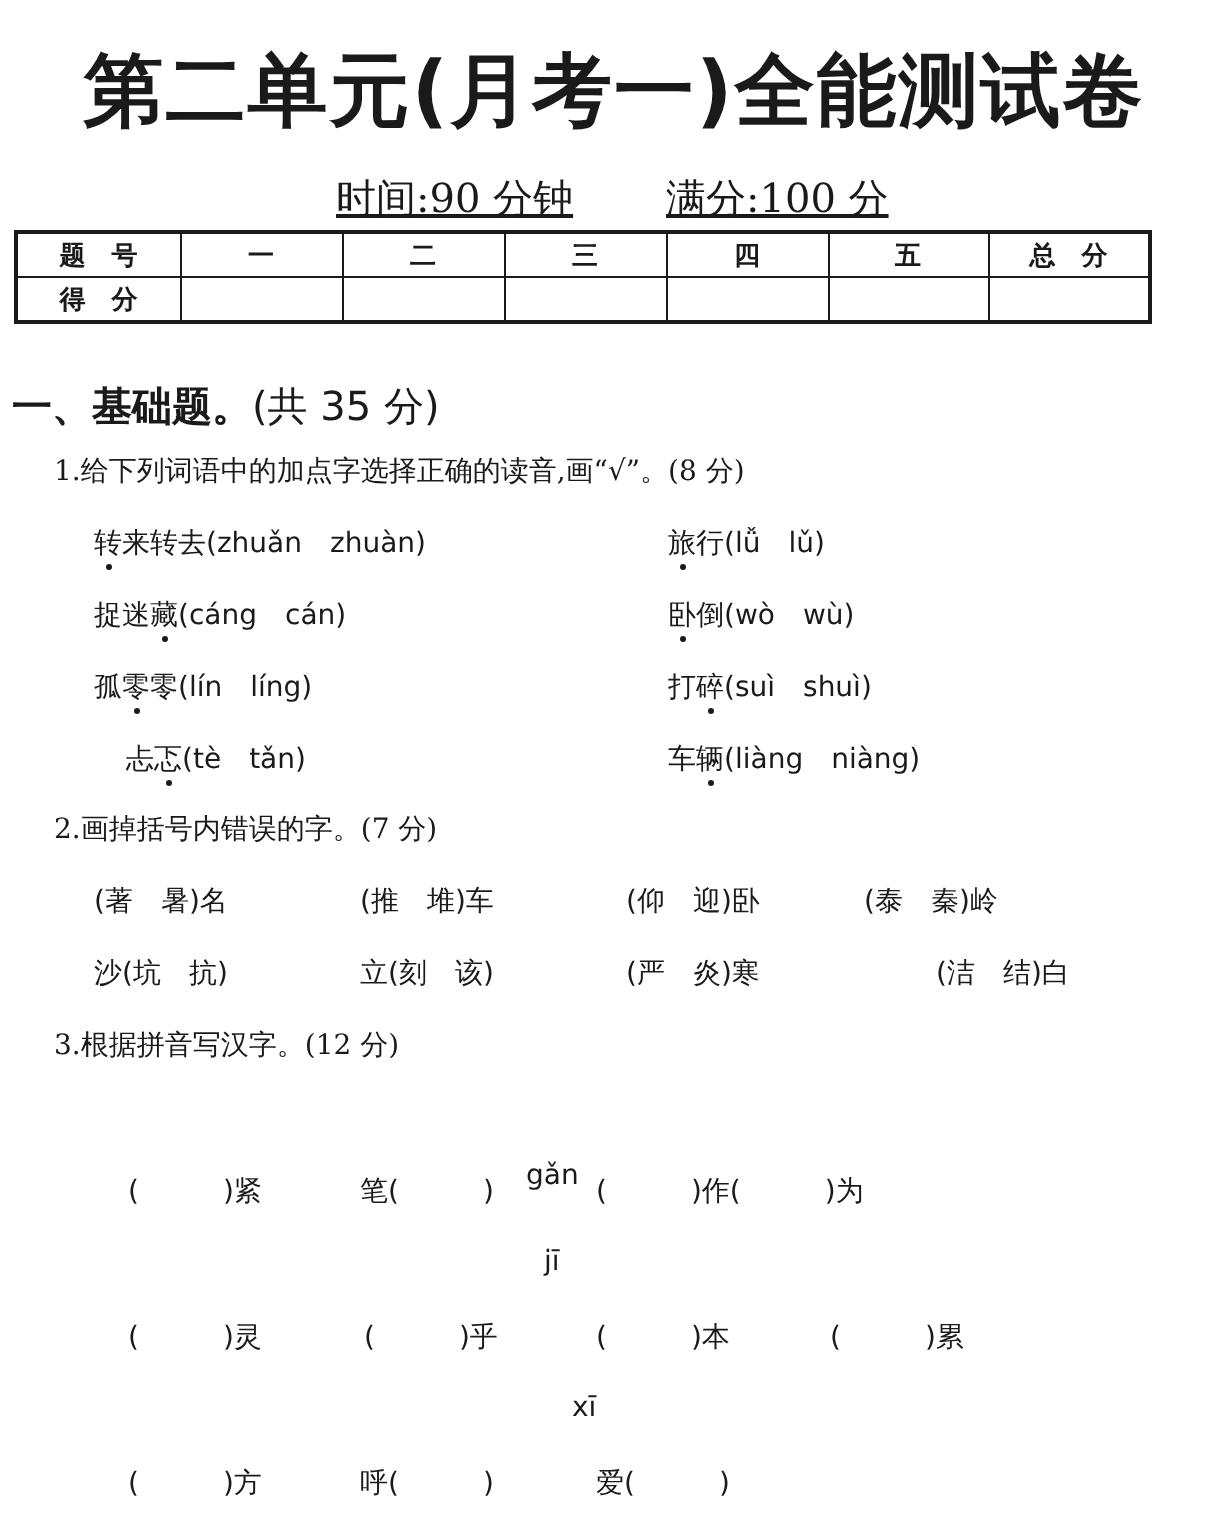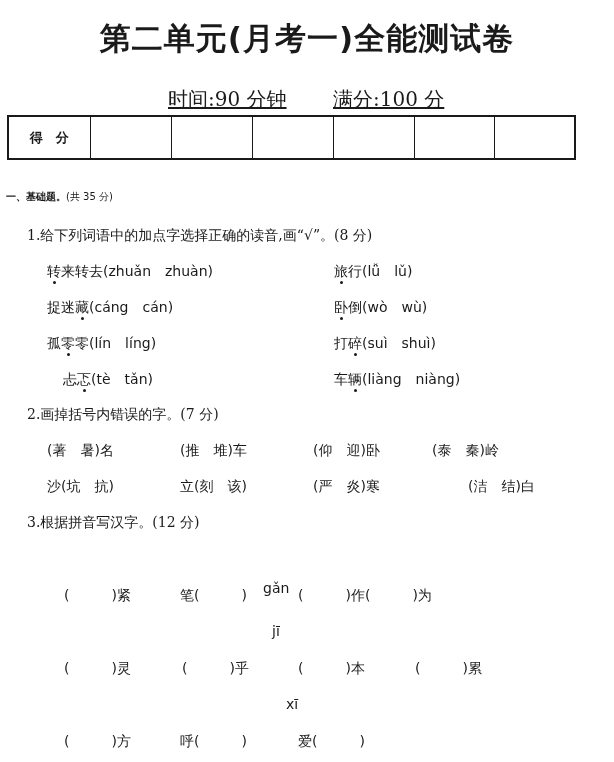--- a/index.html
+++ b/index.html
@@ -4,34 +4,34 @@
   <style>
     html, body { margin: 0; padding: 0; }
     body {
       width: 614px; height: 762px; background: #ffffff; color: #1a1a1a;
       font-family: "DejaVu Serif", "Liberation Serif", serif;
       position: relative; overflow: hidden;
     }
     .abs { position: absolute; white-space: nowrap; }
     .title {
       left: 0; width: 614px; top: 18px; text-align: center;
-      font-size: 31px; font-weight: bold; letter-spacing: 1px;
+      font-size: 40px; font-weight: bold; letter-spacing: 1px;
       font-family: "DejaVu Sans", sans-serif;
     }
     .meta { top: 86px; font-size: 20px; text-decoration: underline; }
     table.score {
       position: absolute; left: 7px; top: 115px; width: 567px; height: 45px;
       border-collapse: collapse; border: 2px solid #1a1a1a; table-layout: fixed;
       font-family: "DejaVu Sans", sans-serif;
     }
     table.score td {
       border: 1px solid #1a1a1a; text-align: center; font-size: 13px;
       font-weight: bold; height: 21px; padding: 0;
     }
-    .sec { font-size: 10px; font-family: "DejaVu Sans", sans-serif; }
+    .sec { font-size: 20px; font-family: "DejaVu Sans", sans-serif; }
     .sec b { font-weight: bold; }
     .q { font-size: 14px; }
     .item { font-size: 14px; font-family: "DejaVu Sans", sans-serif; }
     .py { font-family: "DejaVu Sans", sans-serif; font-size: 14px; }
     .dot { position: relative; }
     .dot::after {
       content: ""; position: absolute; left: 50%; bottom: -5px;
       width: 3px; height: 3px; margin-left: -1.5px; border-radius: 50%; background: #1a1a1a;
     }
     .fill { font-size: 14px; font-family: "DejaVu Sans", sans-serif; }
@@ -47,20 +47,29 @@
   <colgroup>
     <col style="width:82px">
       <col style="width:81px">
       <col style="width:81px">
       <col style="width:81px">
       <col style="width:81px">
       <col style="width:80px">
       <col style="width:81px">
   </colgroup>
   <tbody>
+      <tr>
+    <td>题　号</td>
+    <td>一</td>
+    <td>二</td>
+    <td>三</td>
+    <td>四</td>
+    <td>五</td>
+    <td>总　分</td>
+  </tr>
   <tr>
     <td>得　分</td>
     <td></td>
     <td></td>
     <td></td>
     <td></td>
     <td></td>
     <td></td>
   </tr>
 </tbody>

